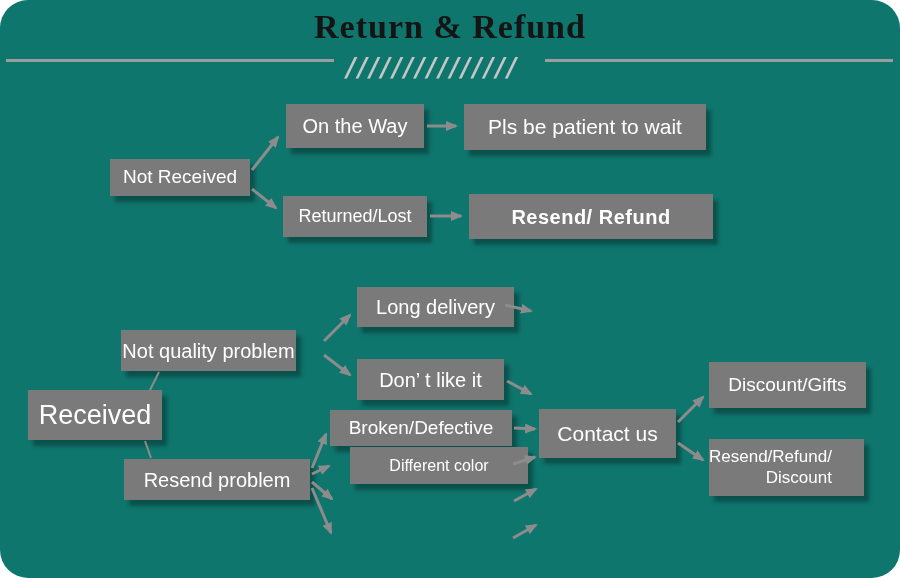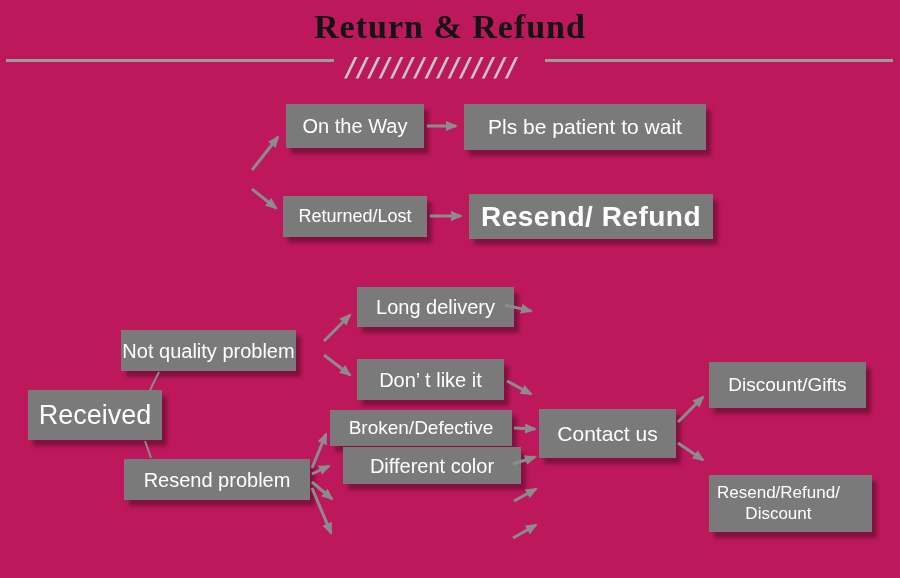--- a/index.html
+++ b/index.html
@@ -1,18 +1,18 @@
 <!DOCTYPE html>
 <html style="--node-bg: #7a7a7a; --node-text: #ffffff; --arrow: #8c8c8c; --divider: #9c9c9c; --title-text: #141414;"><head>
 <meta charset="utf-8">
 <style>
   html,body{margin:0;padding:0;background:#ffffff;}
   .canvas{
-    position:relative;width:900px;height:578px;background:#be185d;
-    font-family:"Liberation Sans",sans-serif;overflow:hidden;
+    position:relative;width:900px;height:578px;background:#0f766e;
+    font-family:"Liberation Sans",sans-serif;overflow:hidden;border-radius:28px;
   }
   .title{
     position:absolute;top:8px;left:0;width:100%;text-align:center;
     font-family:"Liberation Serif",serif;font-weight:bold;font-size:34px;
     color:var(--title-text,#141414);letter-spacing:1px;
   }
   .divider{position:absolute;top:59px;height:3px;background:var(--divider,#9c9c9c);}
   .divider-left{left:6px;width:328px;}
   .divider-right{left:545px;width:348px;}
   .hatch{
@@ -20,48 +20,49 @@
     font-family:"DejaVu Sans",sans-serif;font-weight:bold;font-size:26px;
     color:#c6c6c6;letter-spacing:2px;transform:skewX(-10deg);user-select:none;
   }
   .node{
     position:absolute;background:var(--node-bg,#7a7a7a);color:var(--node-text,#ffffff);
     display:flex;align-items:center;justify-content:center;text-align:center;
     box-shadow:5px 6px 4px rgba(0,0,0,0.32);
     white-space:pre-line;line-height:1.2;
   }
   .node.bold{font-weight:bold;letter-spacing:0.5px;}
-  .node.align-left{justify-content:flex-start;text-align:center;padding-left:8px;margin-top:36px;}
+  .node.align-left{justify-content:flex-start;text-align:right;}
   .edges{position:absolute;left:0;top:0;pointer-events:none;}
   .edge{stroke:var(--arrow,#8c8c8c);stroke-width:3;fill:none;}
   .edge.thin{stroke-width:2;}
   marker path{fill:var(--arrow,#8c8c8c);}
 </style>
 </head>
 <body>
 
 <div class="canvas">
 
   <div class="title">Return &amp; Refund</div>
   <div class="divider divider-left"></div>
   <div class="divider divider-right"></div>
   <div class="hatch">///////////////</div>
 
+  <div class="node" style="left:110px;top:159px;width:140px;height:37px;font-size:19px">Not Received</div>
   <div class="node" style="left:286px;top:104px;width:138px;height:44px;font-size:20px">On the Way</div>
   <div class="node" style="left:464px;top:104px;width:242px;height:46px;font-size:21px">Pls be patient to wait</div>
   <div class="node" style="left:283px;top:196px;width:144px;height:41px;font-size:18px">Returned/Lost</div>
-  <div class="node bold" style="left:469px;top:194px;width:244px;height:45px;font-size:28px">Resend/ Refund</div>
+  <div class="node bold" style="left:469px;top:194px;width:244px;height:45px;font-size:20px">Resend/ Refund</div>
 
   <div class="node" style="left:28px;top:390px;width:134px;height:50px;font-size:27px">Received</div>
   <div class="node" style="left:121px;top:330px;width:175px;height:41px;font-size:20px">Not quality problem</div>
   <div class="node" style="left:357px;top:287px;width:157px;height:40px;font-size:20px">Long delivery</div>
   <div class="node" style="left:357px;top:359px;width:147px;height:41px;font-size:20px">Don’ t like it</div>
   <div class="node" style="left:124px;top:459px;width:186px;height:41px;font-size:20px">Resend problem</div>
   <div class="node" style="left:330px;top:410px;width:182px;height:36px;font-size:19px">Broken/Defective</div>
-  <div class="node" style="left:343px;top:447px;width:178px;height:37px;font-size:20px">Different color</div>
+  <div class="node" style="left:350px;top:447px;width:178px;height:37px;font-size:16px">Different color</div>
   <div class="node" style="left:539px;top:409px;width:137px;height:49px;font-size:21px">Contact us</div>
   <div class="node" style="left:709px;top:362px;width:157px;height:46px;font-size:19px">Discount/Gifts</div>
   <div class="node align-left" style="left:709px;top:439px;width:155px;height:57px;font-size:17px">Resend/Refund/
 Discount</div>
 
   <svg class="edges" width="900" height="578" viewBox="0 0 900 578" aria-hidden="true">
     <defs>
       <marker id="ah" markerUnits="userSpaceOnUse" markerWidth="14" markerHeight="12" refX="10" refY="5" orient="auto">
         <path d="M0,0 L12,5 L0,10 Z" fill="#8c8c8c"></path>
       </marker>

